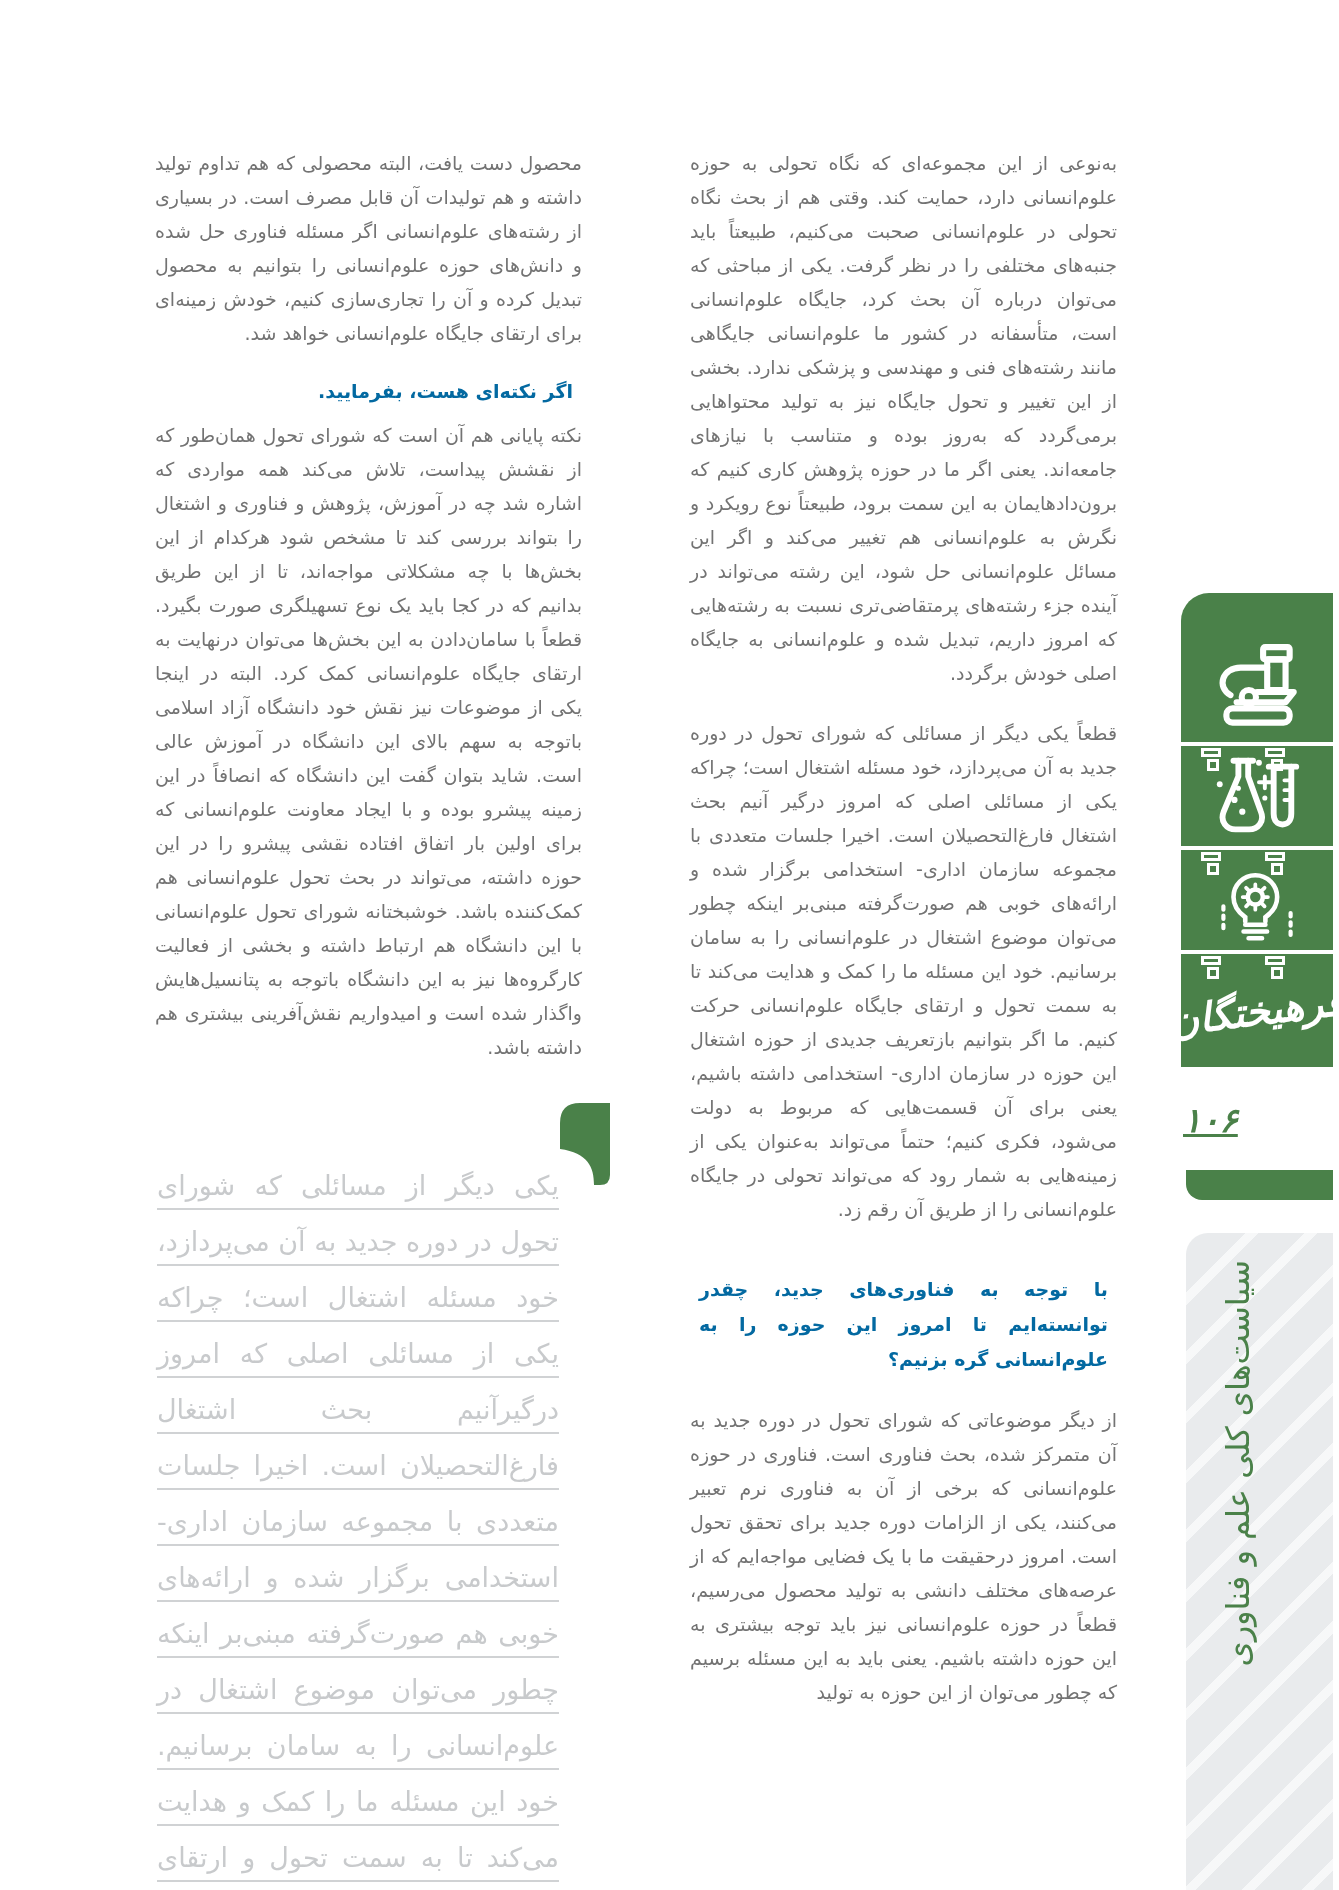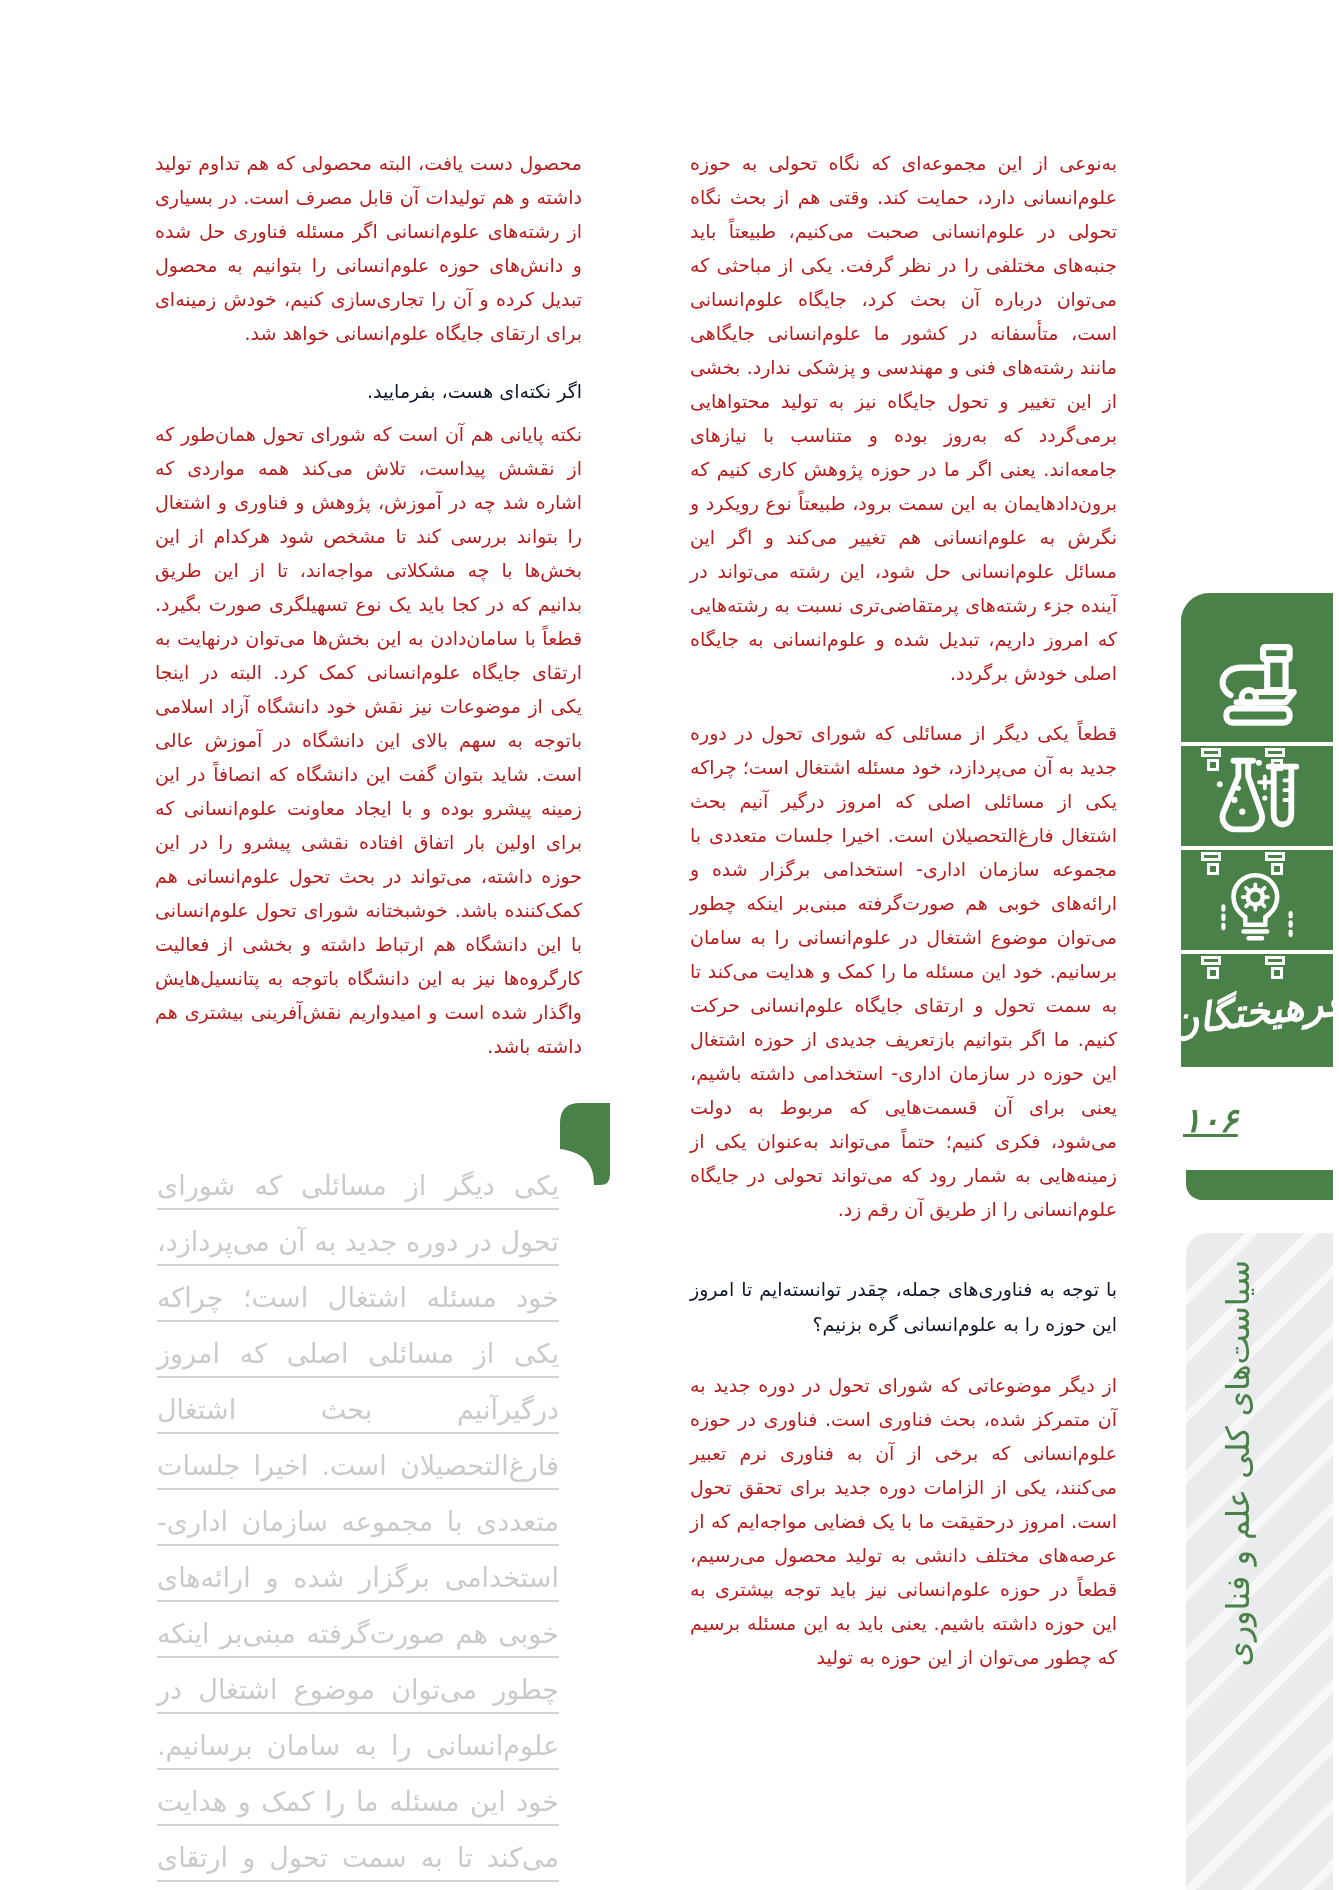--- a/index.html
+++ b/index.html
@@ -9,26 +9,26 @@
     background:#ffffff;
     overflow:hidden;
     font-family:"DejaVu Sans",sans-serif;
     direction:rtl;
   }
   
   .col{position:absolute;top:146px;width:427px;}
   .col-right{left:690px;}
   .col-left{left:155px;}
   .body-par{
-    font-size:19px;line-height:34px;color:#b91c1c;
+    font-size:19px;line-height:34px;color:#737373;
     text-align:justify;margin:0;
   }
   .q-par{
-    font-size:19px;line-height:35px;color:#0f172a;font-weight:normal;
-    text-align:justify;margin:0;
+    font-size:19px;line-height:35px;color:#0369a1;font-weight:bold;
+    text-align:justify;margin:9px;
   }
   .gap-lg{margin-top:46px;}
   .gap-md{margin-top:24px;}
   .gap-sm{margin-top:26px;}
   .gap-xs{margin-top:8px;}
   
   .pull-quote{
     position:absolute;left:157px;top:1158px;width:402px;
     font-size:27px;line-height:56px;color:#c8cacc;
     text-align:justify;
@@ -83,21 +83,21 @@
   }
 </style>
 </head>
 <body>
 
 <div class="page">
 
   <div class="col col-right">
     <p class="body-par">به‌نوعی از این مجموعه‌ای که نگاه تحولی به حوزه علوم‌انسانی دارد، حمایت کند. وقتی هم از بحث نگاه تحولی در علوم‌انسانی صحبت می‌کنیم، طبیعتاً باید جنبه‌های مختلفی را در نظر گرفت. یکی از مباحثی که می‌توان درباره آن بحث کرد، جایگاه علوم‌انسانی است، متأسفانه در کشور ما علوم‌انسانی جایگاهی مانند رشته‌های فنی و مهندسی و پزشکی ندارد. بخشی از این تغییر و تحول جایگاه نیز به تولید محتواهایی برمی‌گردد که به‌روز بوده و متناسب با نیازهای جامعه‌اند. یعنی اگر ما در حوزه پژوهش کاری کنیم که برون‌دادهایمان به این سمت برود، طبیعتاً نوع رویکرد و نگرش به علوم‌انسانی هم تغییر می‌کند و اگر این مسائل علوم‌انسانی حل شود، این رشته می‌تواند در آینده جزء رشته‌های پرمتقاضی‌تری نسبت به رشته‌هایی که امروز داریم، تبدیل شده و علوم‌انسانی به جایگاه اصلی خودش برگردد.</p>
     <p class="body-par gap-sm">قطعاً یکی دیگر از مسائلی که شورای تحول در دوره جدید به آن می‌پردازد، خود مسئله اشتغال است؛ چراکه یکی از مسائلی اصلی که امروز درگیر آنیم بحث اشتغال فارغ‌التحصیلان است. اخیرا جلسات متعددی با مجموعه سازمان اداری- استخدامی برگزار شده و ارائه‌های خوبی هم صورت‌گرفته مبنی‌بر اینکه چطور می‌توان موضوع اشتغال در علوم‌انسانی را به سامان برسانیم. خود این مسئله ما را کمک و هدایت می‌کند تا به سمت تحول و ارتقای جایگاه علوم‌انسانی حرکت کنیم. ما اگر بتوانیم بازتعریف جدیدی از حوزه اشتغال این حوزه در سازمان اداری- استخدامی داشته باشیم، یعنی برای آن قسمت‌هایی که مربوط به دولت می‌شود، فکری کنیم؛ حتماً می‌تواند به‌عنوان یکی از زمینه‌هایی به شمار رود که می‌تواند تحولی در جایگاه علوم‌انسانی را از طریق آن رقم زد.</p>
-    <p class="q-par gap-lg">با توجه به فناوری‌های جمله، چقدر توانسته‌ایم تا امروز این حوزه را به علوم‌انسانی گره بزنیم؟</p>
+    <p class="q-par gap-lg">با توجه به فناوری‌های جدید، چقدر توانسته‌ایم تا امروز این حوزه را به علوم‌انسانی گره بزنیم؟</p>
     <p class="body-par gap-sm">از دیگر موضوعاتی که شورای تحول در دوره جدید به آن متمرکز شده، بحث فناوری است. فناوری در حوزه علوم‌انسانی که برخی از آن به فناوری نرم تعبیر می‌کنند، یکی از الزامات دوره جدید برای تحقق تحول است. امروز درحقیقت ما با یک فضایی مواجه‌ایم که از عرصه‌های مختلف دانشی به تولید محصول می‌رسیم، قطعاً در حوزه علوم‌انسانی نیز باید توجه بیشتری به این حوزه داشته باشیم. یعنی باید به این مسئله برسیم که چطور می‌توان از این حوزه به تولید</p>
   </div>
 
   <div class="col col-left">
     <p class="body-par">محصول دست یافت، البته محصولی که هم تداوم تولید داشته و هم تولیدات آن قابل مصرف است. در بسیاری از رشته‌های علوم‌انسانی اگر مسئله فناوری حل شده و دانش‌های حوزه علوم‌انسانی را بتوانیم به محصول تبدیل کرده و آن را تجاری‌سازی کنیم، خودش زمینه‌ای برای ارتقای جایگاه علوم‌انسانی خواهد شد.</p>
     <p class="q-par gap-md">اگر نکته‌ای هست، بفرمایید.</p>
     <p class="body-par gap-xs">نکته پایانی هم آن است که شورای تحول همان‌طور که از نقشش پیداست، تلاش می‌کند همه مواردی که اشاره شد چه در آموزش، پژوهش و فناوری و اشتغال را بتواند بررسی کند تا مشخص شود هرکدام از این بخش‌ها با چه مشکلاتی مواجه‌اند، تا از این طریق بدانیم که در کجا باید یک نوع تسهیلگری صورت بگیرد. قطعاً با سامان‌دادن به این بخش‌ها می‌توان درنهایت به ارتقای جایگاه علوم‌انسانی کمک کرد. البته در اینجا یکی از موضوعات نیز نقش خود دانشگاه آزاد اسلامی باتوجه به سهم بالای این دانشگاه در آموزش عالی است. شاید بتوان گفت این دانشگاه که انصافاً در این زمینه پیشرو بوده و با ایجاد معاونت علوم‌انسانی که برای اولین بار اتفاق افتاده نقشی پیشرو را در این حوزه داشته، می‌تواند در بحث تحول علوم‌انسانی هم کمک‌کننده باشد. خوشبختانه شورای تحول علوم‌انسانی با این دانشگاه هم ارتباط داشته و بخشی از فعالیت کارگروه‌ها نیز به این دانشگاه باتوجه به پتانسیل‌هایش واگذار شده است و امیدواریم نقش‌آفرینی بیشتری هم داشته باشد.</p>
   </div>
 
   <svg class="quote-mark" viewBox="0 0 50 82" xmlns="http://www.w3.org/2000/svg">

